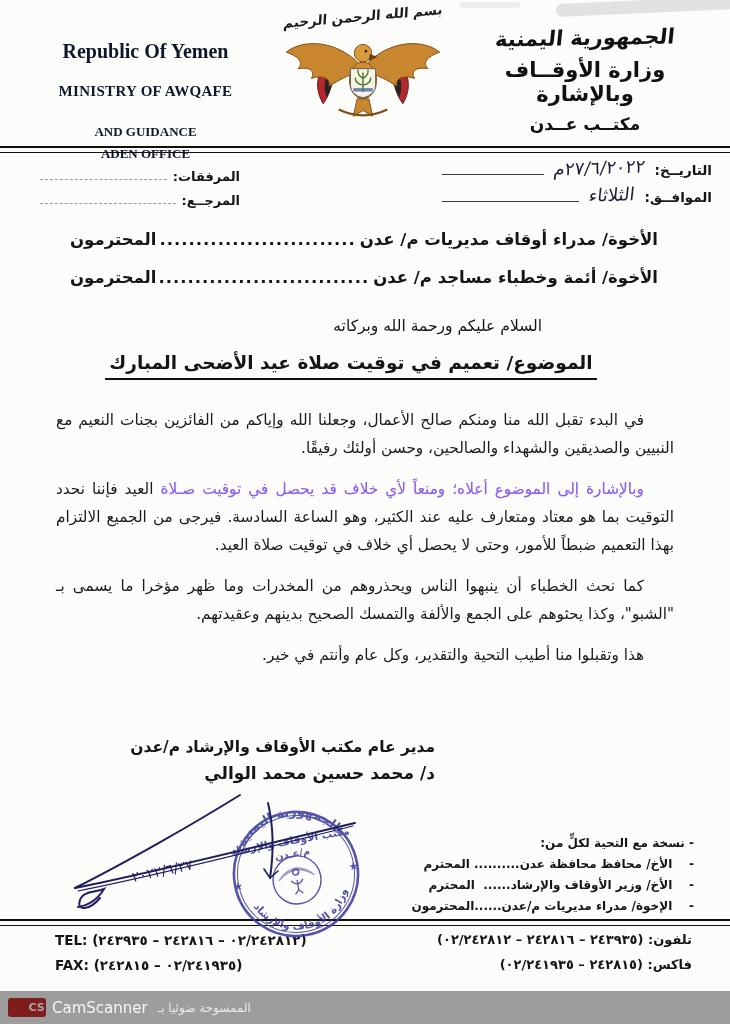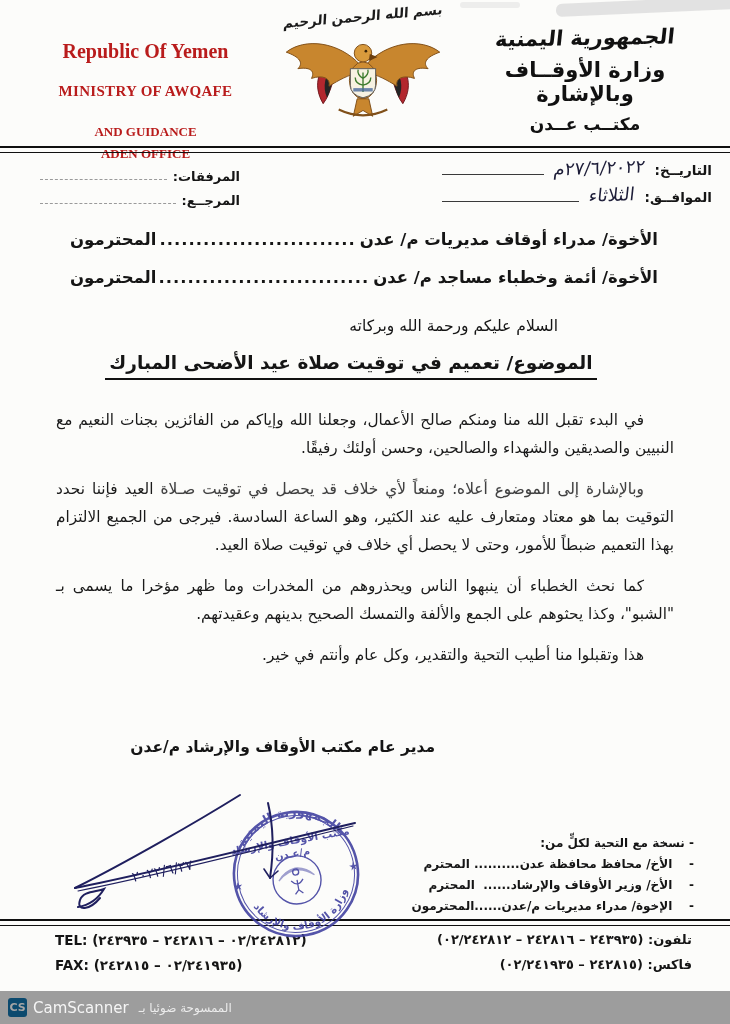--- a/index.html
+++ b/index.html
@@ -8,21 +8,21 @@
     position:relative;width:730px;height:1024px;margin:0 auto;
     background:#fcfcfa;overflow:hidden;color:#151515;
   }
   
   .smudge-tr{position:absolute;top:0;right:-6px;width:180px;height:13px;background:#dadada;
     transform:skewY(-2.5deg);border-radius:6px;opacity:.75;}
   .smudge-tr2{position:absolute;top:2px;right:210px;width:60px;height:6px;background:#e3e3e3;
     border-radius:4px;opacity:.6;}
   
   .hdr-en{position:absolute;left:28px;top:40px;width:235px;text-align:center;
-    font-family:"Liberation Serif",serif;color:#b91c1c;}
+    font-family:"Liberation Serif",serif;color:#0f172a;}
   .hdr-en .l1{font-size:20px;font-weight:bold;}
   .hdr-en .l2{font-size:15px;font-weight:bold;margin-top:20px;letter-spacing:.3px;}
   .hdr-en .l3{font-size:13px;font-weight:bold;margin-top:24px;}
   .hdr-en .l4{font-size:13px;font-weight:bold;margin-top:6px;}
   .emblem{position:absolute;left:278px;top:8px;width:170px;text-align:center;}
   .bismillah{font-size:13.5px;font-weight:bold;transform:rotate(-5deg) skewX(-8deg);
     color:#1b1b1b;letter-spacing:1px;}
   .hdr-ar{position:absolute;right:14px;top:26px;width:262px;text-align:center;direction:rtl;color:#111;}
   .hdr-ar .country{font-size:21px;font-weight:bold;transform:skewX(-7deg) rotate(-1deg);letter-spacing:.5px;}
   .hdr-ar .ministry{font-size:21px;font-weight:bold;margin-top:8px;}
@@ -40,49 +40,49 @@
   .ref-left{position:absolute;left:40px;top:160px;width:200px;direction:rtl;font-size:13px;font-weight:bold;}
   .ref-left .row{display:flex;align-items:flex-end;height:24px;}
   .ref-left .lbl{white-space:nowrap;}
   .dots-lead{flex:1;border-bottom:1.5px dashed #9a9a9a;margin:0 6px 4px 0;}
   
   .recipients{position:absolute;right:72px;left:70px;top:230px;direction:rtl;}
   .recip-row{display:flex;align-items:baseline;font-weight:bold;font-size:16.5px;margin-bottom:19px;}
   .recip-row .lbl{white-space:nowrap;}
   .recip-row .dts{flex:1;overflow:hidden;white-space:nowrap;letter-spacing:1px;font-weight:bold;margin:0 4px;}
   .recip-row .hon{white-space:nowrap;}
-  .greeting{position:absolute;right:172px;top:317px;direction:rtl;font-size:15.5px;}
+  .greeting{position:absolute;right:188px;top:317px;direction:rtl;font-size:15.5px;}
   
   .subject-wrap{position:absolute;top:352px;left:0;width:730px;text-align:center;direction:rtl;}
   .subject{display:inline-block;font-size:18.5px;font-weight:bold;border-bottom:2.5px solid #111;
     padding:0 4px 5px 4px;transform:translateX(-14px);}
   
   .body-text{position:absolute;top:406px;right:56px;left:56px;direction:rtl;text-align:justify;
     font-size:15.3px;line-height:28px;color:#1a1a1a;}
   .body-text p{margin:0 0 13px 0;text-indent:30px;}
-  .faded{color:#404040;text-shadow:0 0 1px #cfcfcf;}
+  .faded{color:#8b5cf6;text-shadow:0 0 1px #cfcfcf;}
   
   .sig-block{position:absolute;left:95px;top:738px;width:340px;text-align:right;direction:rtl;}
   .sig-title{font-size:15.5px;font-weight:bold;}
   .sig-name{font-size:17px;font-weight:bold;margin-top:7px;}
   .stamp{position:absolute;left:216px;top:796px;width:160px;height:156px;transform:rotate(-10deg);z-index:3;opacity:.88;}
   .sig-ink{position:absolute;left:45px;top:778px;width:345px;height:165px;z-index:4;pointer-events:none;}
   
   .cc{position:absolute;right:36px;top:833px;width:310px;direction:rtl;font-size:12px;font-weight:bold;line-height:21px;}
   .cc .cc-item{white-space:pre-wrap;}
   
   .foot-en{position:absolute;left:55px;top:932px;font-size:13.5px;font-weight:bold;direction:ltr;}
   .foot-en div{margin-bottom:9px;}
   .foot-ar{position:absolute;right:38px;top:932px;font-size:13px;font-weight:bold;direction:rtl;text-align:right;}
   .foot-ar div{margin-bottom:10px;}
   
   .scan-band{position:absolute;left:0;bottom:0;width:730px;height:33px;background:#9d9d9d;
     display:flex;align-items:center;padding-left:8px;box-sizing:border-box;z-index:6;}
-  .cs-box{width:19px;height:19px;background:#0c4a6e;border-radius:3px;display:flex;align-items:center;
-    justify-content:center;font-size:11px;font-weight:bold;color:#a5a5a5;}
+  .cs-box{width:19px;height:19px;background:#7f1d1d;border-radius:3px;display:flex;align-items:center;
+    justify-content:center;font-size:11px;font-weight:bold;color:#a5a5a5;padding-left:19px;}
   .cs-name{color:rgba(255,255,255,.9);font-size:15px;margin-left:6px;}
   .cs-ar{color:rgba(255,255,255,.8);font-size:12px;margin-left:10px;direction:rtl;}
 </style>
 </head>
 <body>
 
 <div class="page">
 
   <div class="smudge-tr"></div>
   <div class="smudge-tr2"></div>
@@ -173,20 +173,21 @@
 
   <div class="body-text">
     <p>في البدء تقبل الله منا ومنكم صالح الأعمال، وجعلنا الله وإياكم من الفائزين بجنات النعيم مع النبيين والصديقين والشهداء والصالحين، وحسن أولئك رفيقًا.</p>
     <p><span class="faded">وبالإشارة إلى الموضوع أعلاه؛ ومنعاً لأي خلاف قد يحصل في توقيت صـلاة</span><span> العيد فإننا نحدد التوقيت بما هو معتاد ومتعارف عليه عند الكثير، وهو الساعة السادسة. فيرجى من الجميع الالتزام بهذا التعميم ضبطاً للأمور، وحتى لا يحصل أي خلاف في توقيت صلاة العيد.</span></p>
     <p>كما نحث الخطباء أن ينبهوا الناس ويحذروهم من المخدرات وما ظهر مؤخرا ما يسمى بـ "الشبو"، وكذا يحثوهم على الجمع والألفة والتمسك الصحيح بدينهم وعقيدتهم.</p>
     <p>هذا وتقبلوا منا أطيب التحية والتقدير، وكل عام وأنتم في خير.</p>
   </div>
 
   <div class="sig-block">
     <div class="sig-title">مدير عام مكتب الأوقاف والإرشاد م/عدن</div>
+    <div class="sig-name">د/ محمد حسين محمد الوالي</div>
   </div>
 
   <svg class="stamp" viewBox="0 0 160 156">
     <defs>
       <path id="arcTop" d="M 22,78 A 58,58 0 0 1 138,78" fill="none"></path>
       <path id="arcBottom" d="M 30,96 A 52,52 0 0 0 130,96" fill="none"></path>
     </defs>
     <circle cx="80" cy="78" r="62" fill="none" stroke="#3d3d9e" stroke-width="2.6"></circle>
     <circle cx="80" cy="78" r="58.5" fill="none" stroke="#3d3d9e" stroke-width="1"></circle>
     <circle cx="80" cy="84" r="24" fill="none" stroke="#3d3d9e" stroke-width="1.4"></circle>

